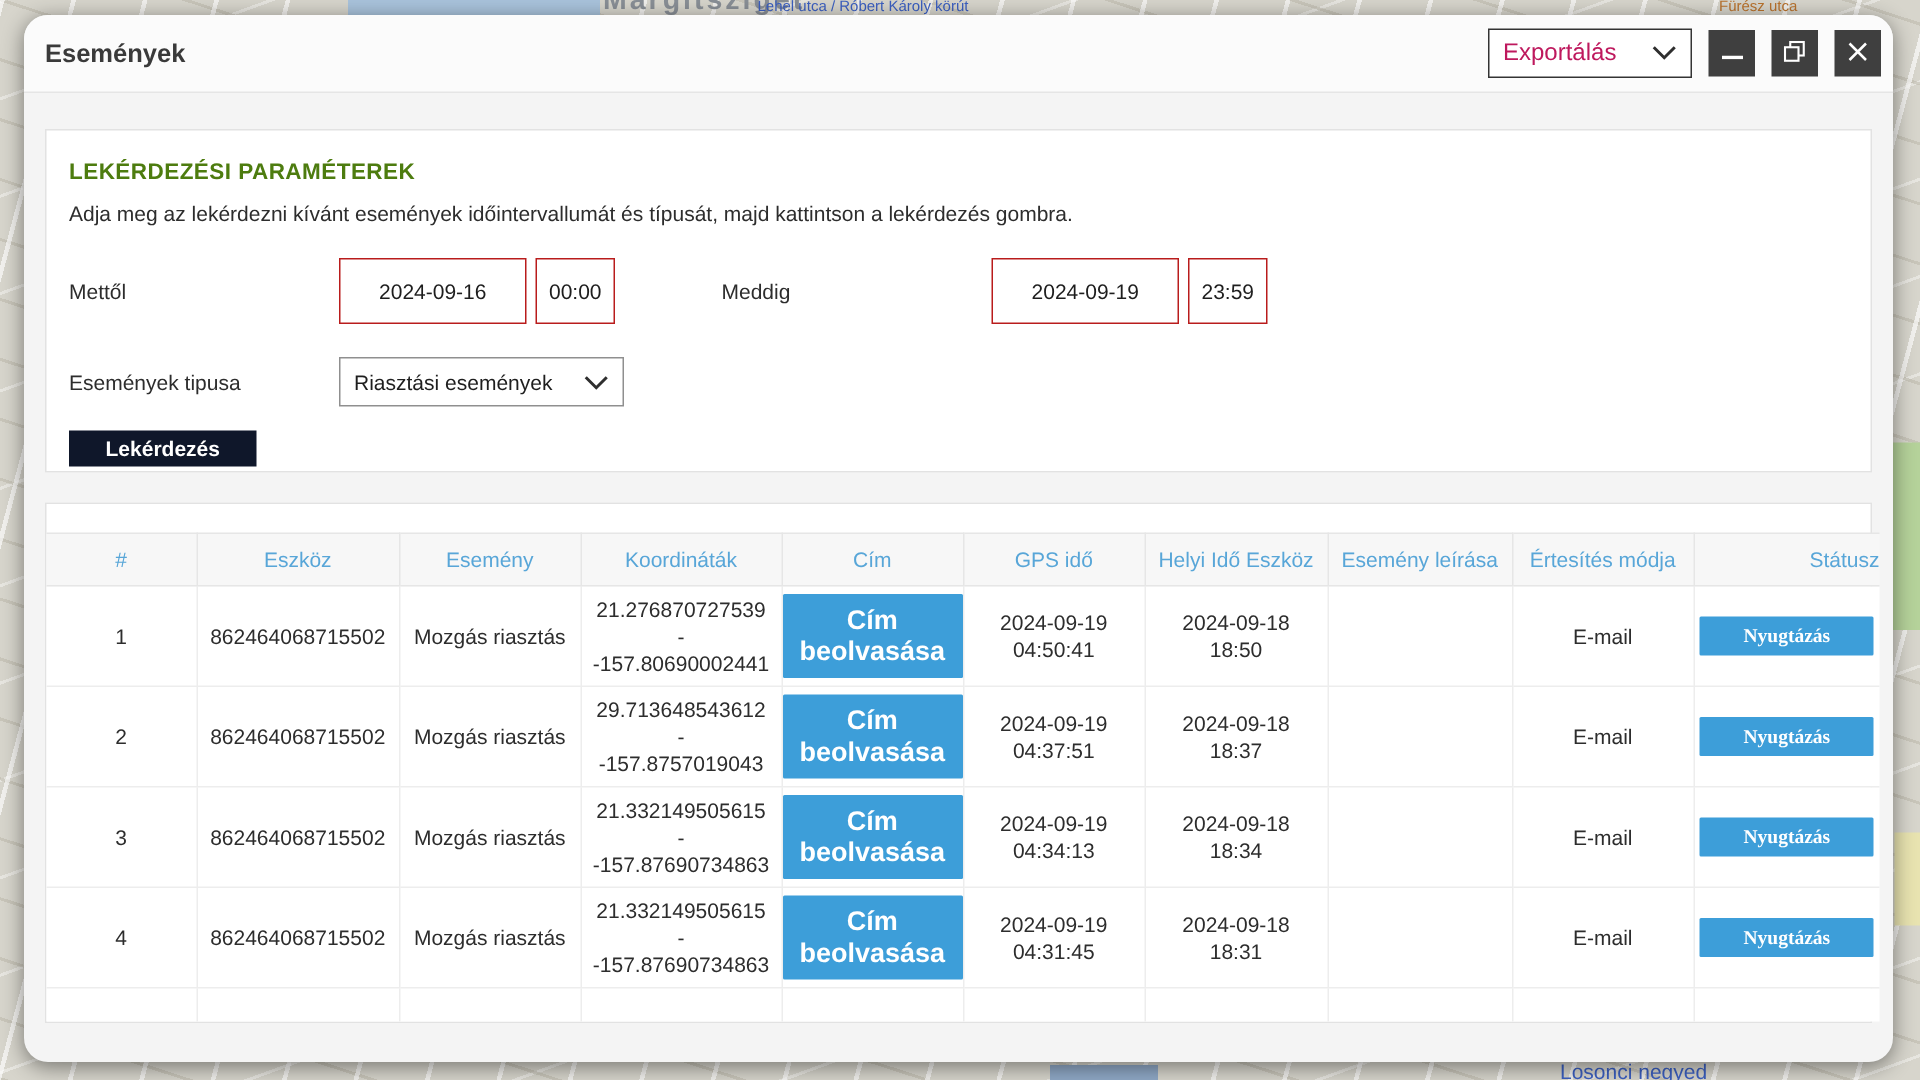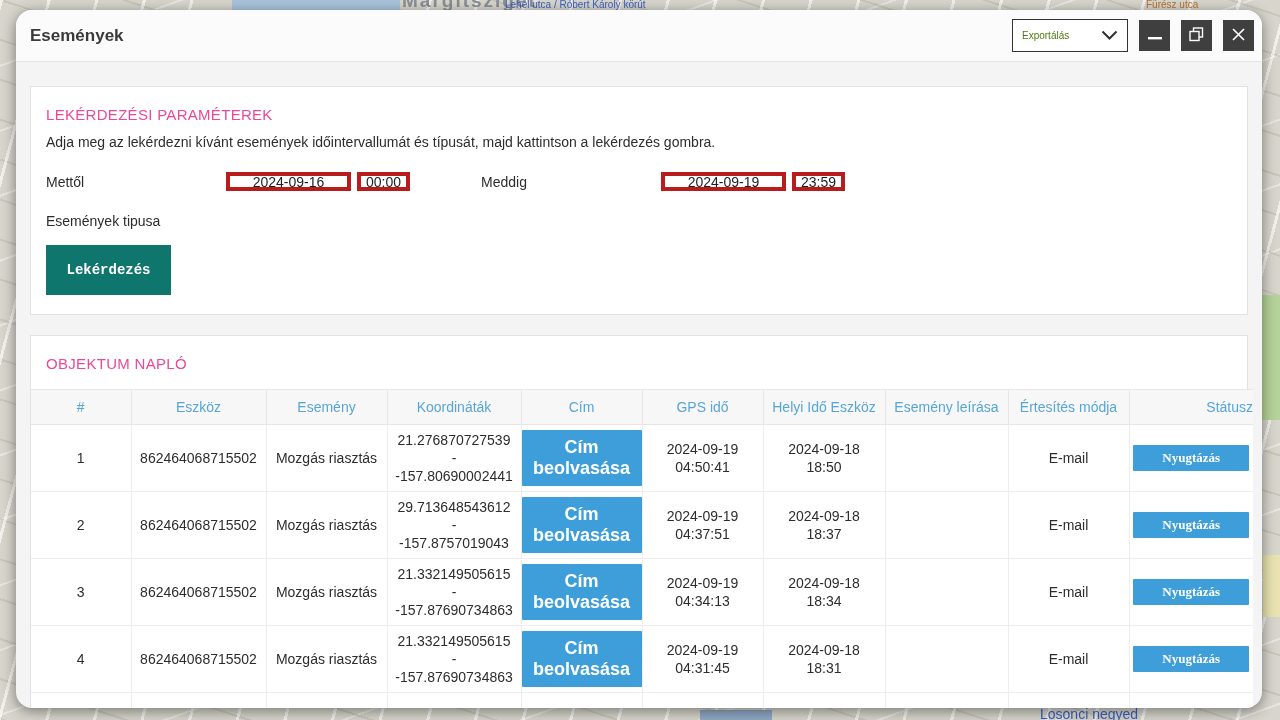--- a/index.html
+++ b/index.html
@@ -26,50 +26,50 @@
     position:absolute; left:16px; top:10px; width:1246px; height:698px;
     background:#f4f4f4; box-shadow:0 3px 14px rgba(0,0,0,.45); overflow:hidden;border-radius:16px;
   }
   .titlebar {
     height:52px; background:#fbfbfb; border-bottom:1px solid #e5e5e5;
     display:flex; align-items:center; padding:0 8px 0 14px;
   }
   .titlebar h1 { font-size:17px; color:#3a3a3a; font-weight:bold; flex:1 1 auto; }
   .export-select {
     display:flex; align-items:center; justify-content:space-between;
-    width:116px; height:33px; border:1px solid #333; background:#fff;
-    font-size:10px; color:#4d7c0f; padding:0 9px; cursor:pointer;
+    width:136px; height:33px; border:1px solid #333; background:#fff;
+    font-size:16px; color:#be185d; padding:0 9px; cursor:pointer;
   }
   .win-btn {
     width:31px; height:31px; margin-left:11px; background:#3f3f3f; border:none;
     display:flex; align-items:center; justify-content:center; cursor:pointer;
   }
 
   
   .modal-body { padding:14px; }
   .card { background:#fff; border:1px solid #e2e2e2; }
   .card-query { margin-top:10px; height:229px; padding:19px 15px; }
-  .card h2 { font-size:15px; font-weight:normal; color:#ec4899; letter-spacing:.3px; }
+  .card h2 { font-size:15px; font-weight:bold; color:#4d7c0f; letter-spacing:.3px; }
   .query-desc { font-size:14px; color:#2d2d2d; margin-top:11px; }
 
   .form-row { display:flex; align-items:center; margin-top:22px; font-size:14px; color:#2d2d2d; }
   .form-row .lbl { width:180px; }
-  .inp { height:19px; border:4px solid #b91c1c; background:#fff; font-size:14px;
+  .inp { height:44px; border:1px solid #b91c1c; background:#fff; font-size:14px;
          font-family:"Liberation Sans",sans-serif; text-align:center; color:#1e1e1e; }
   .inp-date { width:125px; }
   .inp-time { width:53px; margin-left:6px; }
   .lbl-meddig { margin-left:71px; width:187px; }
   .fake-select {
     width:190px; height:33px; border:1px solid #8f8f8f; background:#fff;
     display:flex; align-items:center; justify-content:space-between;
     padding:0 9px; font-size:14px; color:#1e1e1e; cursor:pointer;
   }
   .btn-primary {
-    margin-top:16px; width:125px; height:50px; background:#0f766e; border:none;
-    color:#fff; font-size:14px; font-weight:bold; font-family:Liberation Mono, monospace; cursor:pointer;
+    margin-top:16px; width:125px; height:24px; background:#0f172a; border:none;
+    color:#fff; font-size:14px; font-weight:bold; font-family:Liberation Sans, sans-serif; cursor:pointer;
   }
 
   .card-log { margin-top:20px; padding-top:19px; }
   .card-log h2 { padding:0 15px 17px 15px; }
   table { width:100%; border-collapse:collapse; table-layout:fixed; font-size:14px; color:#2d2d2d; }
   thead th {
     background:#f7f7f7; color:#58a6d8; font-weight:normal; font-size:14px;
     height:35px; border:1px solid #e6e6e6; border-left:none; border-right:1px solid #e6e6e6;
   }
   thead th:last-child { border-right:none;text-align:right; }
@@ -151,27 +151,34 @@
         <span class="lbl">Mettől</span>
         <input class="inp inp-date" type="text" value="2024-09-16" style="">
         <input class="inp inp-time" type="text" value="00:00" style="">
         <span class="lbl lbl-meddig">Meddig</span>
         <input class="inp inp-date" type="text" value="2024-09-19" style="">
         <input class="inp inp-time" type="text" value="23:59" style="">
       </div>
 
       <div class="form-row">
         <span class="lbl">Események tipusa</span>
+        <div class="fake-select">
+          <span>Riasztási események</span>
+          <span>
+            <svg width="17" height="10" viewBox="0 0 17 10">
+                <path d="M1.5 1.5 L8.5 8.5 L15.5 1.5" stroke="#2f2f2f" stroke-width="2" fill="none"></path>
+              </svg>
+          </span>
+        </div>
       </div>
 
       <button class="btn-primary">Lekérdezés</button>
     </div>
 
     <div class="card card-log">
-      <h2>OBJEKTUM NAPLÓ</h2>
       <table>
         <colgroup>
           <col style="width:100px">
             <col style="width:135px">
             <col style="width:121px">
           <col style="width:134px">
             <col style="width:121px">
             <col style="width:121px">
           <col style="width:122px">
             <col style="width:123px">

